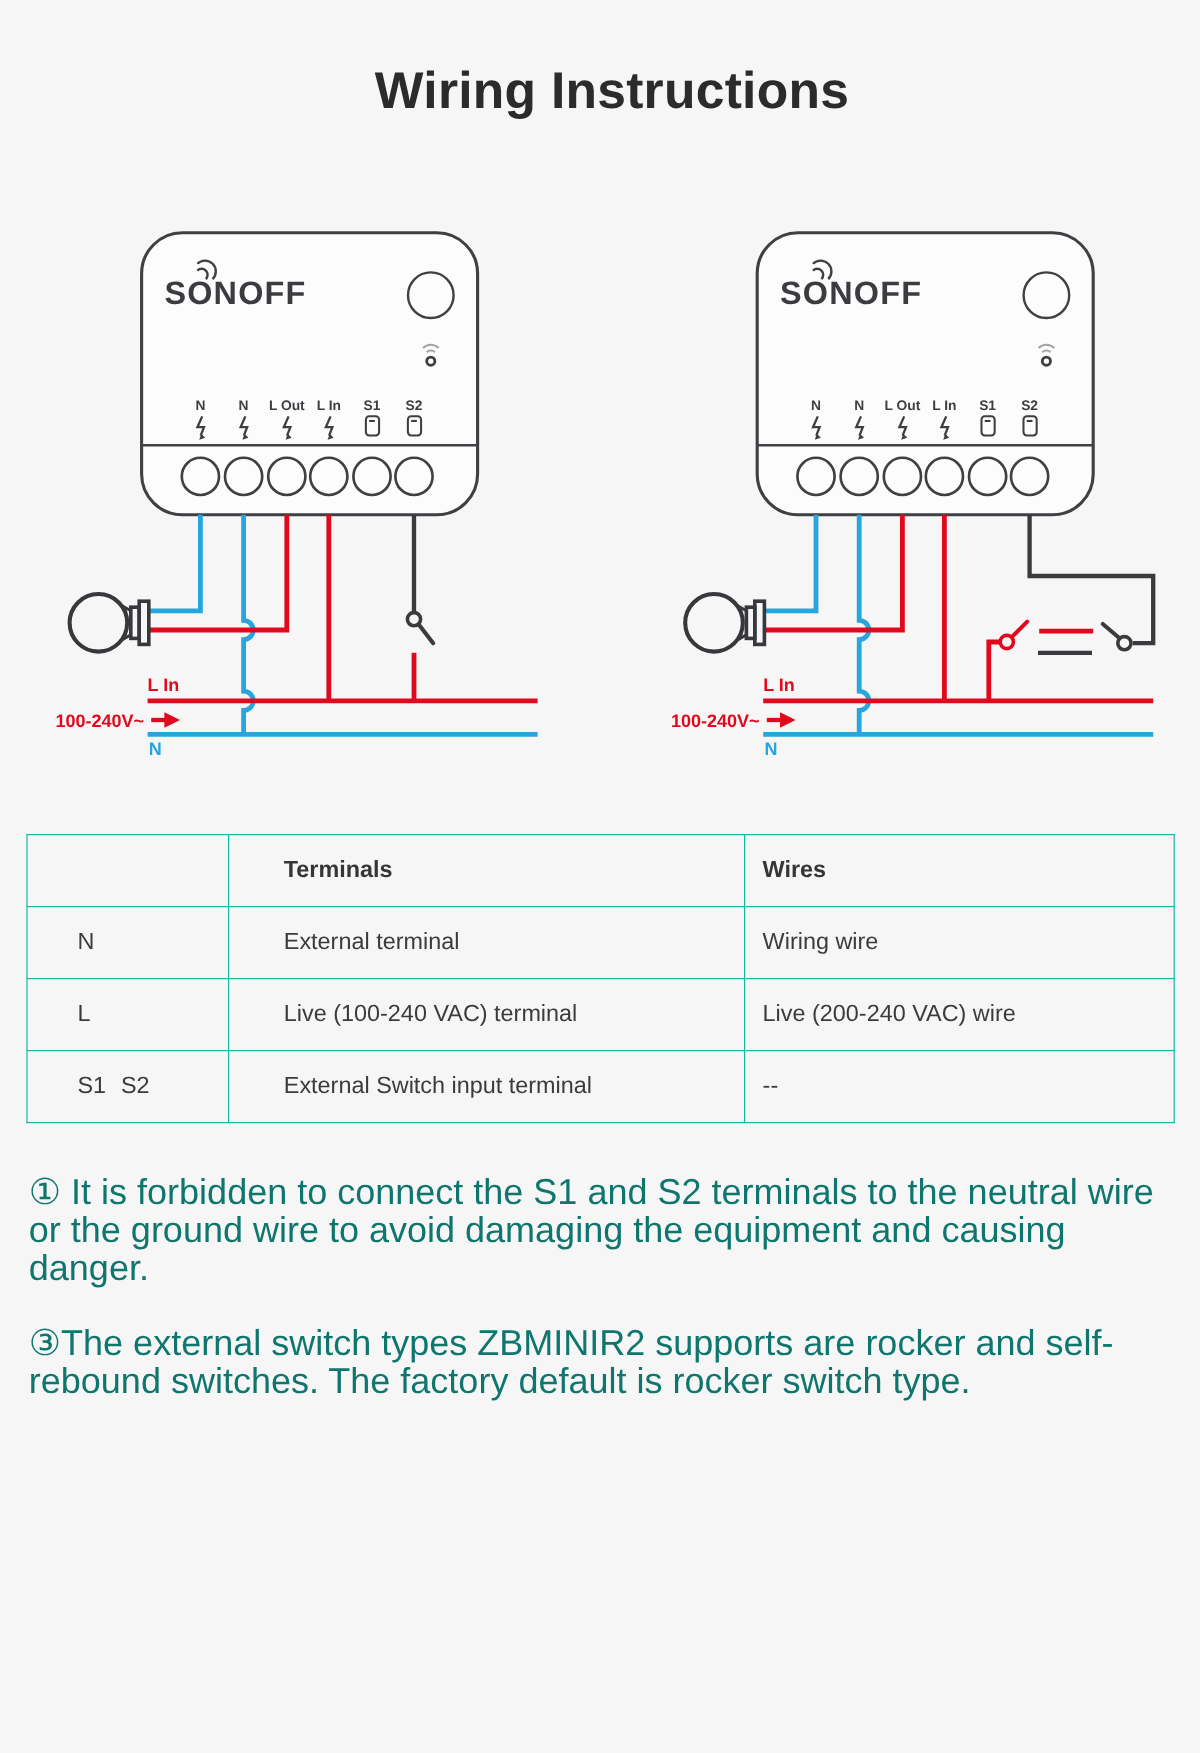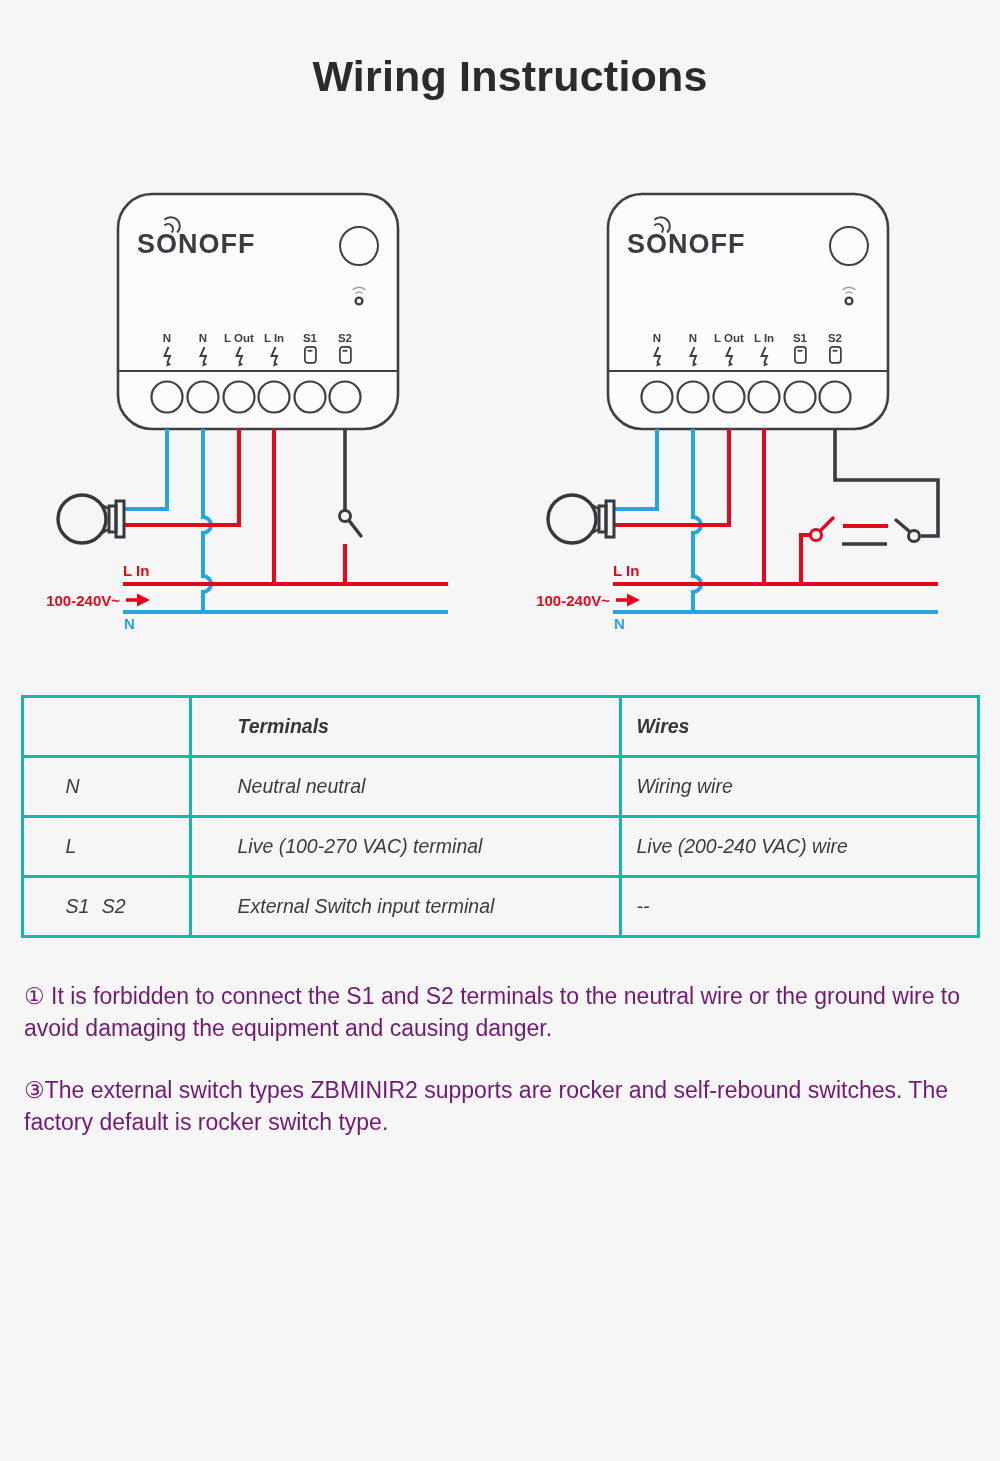--- a/index.html
+++ b/index.html
@@ -10,21 +10,21 @@
   body{
     width:1000px;height:1461px;overflow:hidden;
     background:var(--bg);
     font-family:"Liberation Sans","DejaVu Sans",sans-serif;
     color:#3d3d3d;
   }
   h1.title{
     margin:52px 0 0;text-align:center;
     font-size:43px;font-weight:700;color:#2b2b2b;letter-spacing:.2px;padding-left:20px;
   }
-  .diagrams{display:flex;margin:88px 0 0 10px;}
+  .diagrams{display:flex;margin:88px 0 0 10px;gap:23px;}
   .diagrams svg{display:block;flex:0 0 auto;}
 
   
   svg text{font-family:"Liberation Sans","DejaVu Sans",sans-serif;}
   .dev{fill:#fcfcfc;stroke:#3f4044;stroke-width:2.6;}
   .dev-l{stroke:#3f4044;stroke-width:2.2;}
   .hole{fill:none;stroke:#3f4044;stroke-width:2.2;}
   .btn{fill:none;stroke:#3f4044;stroke-width:2;}
   .led{fill:none;stroke:#3f4044;stroke-width:2.4;}
   .sig{fill:none;stroke:#3f4044;stroke-width:2;}
@@ -49,31 +49,31 @@
   .lb{font-size:15px;font-weight:700;fill:var(--blue);}
   .arrow-line{stroke:var(--red);stroke-width:3.6;}
   .arrow-head{fill:var(--red);stroke:none;}
 
   
   table.spec{
     width:956px;margin:44px auto 0;border-collapse:collapse;
     font-size:19.5px;color:#3b3b3b;table-layout:fixed;
   }
   table.spec th,table.spec td{
-    border:3px solid #14b8a6;height:60px;padding:0;
-    text-align:left;vertical-align:middle;font-weight:400;font-style:italic;
+    border:1px solid #14b8a6;height:60px;padding:0;
+    text-align:left;vertical-align:middle;font-weight:400;
   }
   table.spec th{font-weight:700;color:#363636;}
   table.spec .c1{width:168px;padding-left:42px;}
   table.spec .c2{width:430px;padding-left:46px;}
   table.spec .c3{width:358px;padding-left:15px;}
   td.gap{word-spacing:7px;}
 
   
-  .notes{margin:42px 28px 0 24px;font-size:23px;line-height:32px;color:#701a75;max-width:952px;}
+  .notes{margin:42px 28px 0 24px;font-size:30px;line-height:32px;color:#0f766e;max-width:952px;}
   .notes p{margin:0 0 30px;}
 </style>
 </head>
 <body>
 
 <h1 class="title">Wiring Instructions</h1>
 
 <div class="diagrams">
 
   <svg width="490" height="462" viewBox="0 0 490 462">
@@ -253,26 +253,26 @@
   <thead>
     <tr>
       <th class="c1"></th>
       <th class="c2">Terminals</th>
       <th class="c3">Wires</th>
     </tr>
   </thead>
   <tbody>
     <tr>
       <td class="c1">N</td>
-      <td class="c2">Neutral neutral</td>
+      <td class="c2">External terminal</td>
       <td class="c3">Wiring wire</td>
     </tr>
     <tr>
       <td class="c1">L</td>
-      <td class="c2">Live (100-270 VAC) terminal</td>
+      <td class="c2">Live (100-240 VAC) terminal</td>
       <td class="c3">Live (200-240 VAC) wire</td>
     </tr>
     <tr>
       <td class="c1 gap">S1 S2</td>
       <td class="c2">External Switch input terminal</td>
       <td class="c3">--</td>
     </tr>
   </tbody>
 </table>
 

